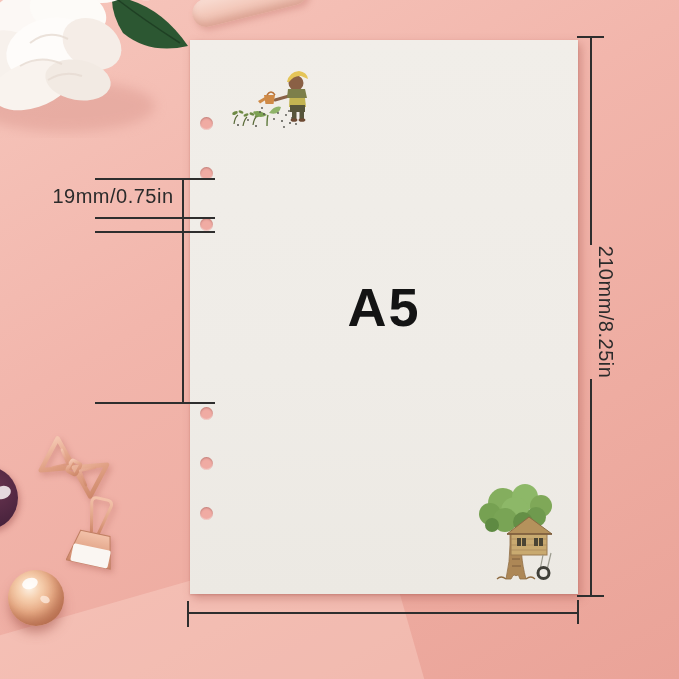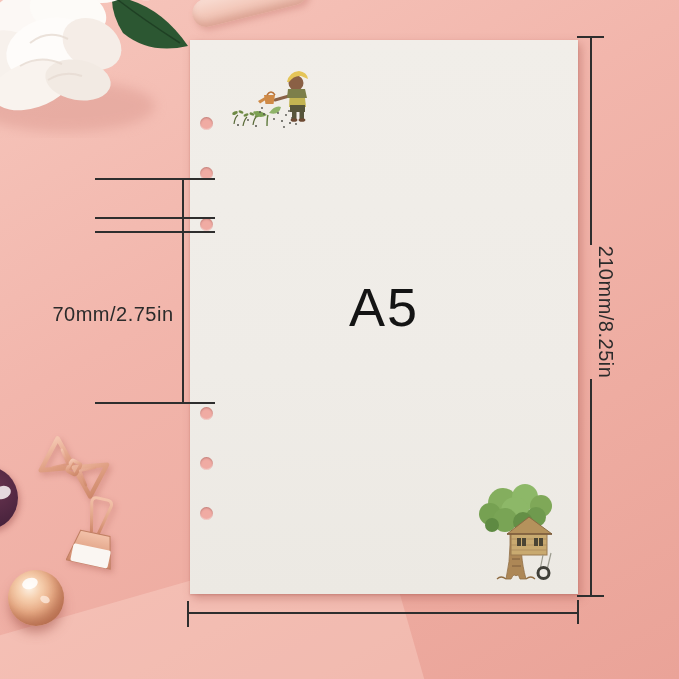--- a/index.html
+++ b/index.html
@@ -9,21 +9,21 @@
   .light-band{position:absolute;left:-60px;top:588px;width:480px;height:220px;
     background:rgba(255,228,218,.30);transform:rotate(-16deg);}
   
   .paper{position:absolute;left:190px;top:40px;width:388px;height:554px;
     background:linear-gradient(180deg,#f1eee9 0%,#efece7 60%,#ece9e3 100%);
     box-shadow:3px 4px 9px rgba(170,90,82,.45), 0 1px 2px rgba(170,90,82,.35);}
   .hole{position:absolute;left:10px;width:13px;height:13px;border-radius:50%;
     background:#f0aba3;
     box-shadow:inset 0 1px 2px rgba(120,58,52,.4), inset 0 -1px 1px rgba(255,255,255,.5);}
   .paper-label{position:absolute;left:0;right:0;top:236px;text-align:center;
-    font-size:54px;letter-spacing:2px;color:#141414;}
+    font-size:54px;letter-spacing:2px;color:#141414;font-weight:bold;}
   
   .hline{position:absolute;height:2px;background:#2e2e2e;z-index:6;}
   .vline{position:absolute;width:2px;background:#2e2e2e;z-index:6;}
   .dim-label{position:absolute;font-size:20px;line-height:1.1;color:#2b2b2b;
     letter-spacing:.5px;z-index:7;}
   .dim-label.center{text-align:center;}
   .rot90{transform:translate(-50%,-50%) rotate(90deg);white-space:nowrap;}
   
   .pen{position:absolute;left:191px;top:-12px;width:118px;height:28px;border-radius:14px;
     background:linear-gradient(180deg,#f9ddd3 0%,#f3c9bb 55%,#eab9a9 100%);
@@ -206,21 +206,21 @@
 
   <div class="ball"></div>
   <div class="ball-spec"></div>
   <div class="ball-spec2"></div>
 
   <div class="hline" style="left:95px;top:178px;width:120px"></div>
   <div class="hline" style="left:95px;top:217px;width:120px"></div>
   <div class="hline" style="left:95px;top:231px;width:120px"></div>
   <div class="hline" style="left:95px;top:402px;width:120px"></div>
   <div class="vline" style="left:182px;top:178px;height:226px"></div>
-  <div class="dim-label center" style="left:38px;top:303px;width:150px">70mm/2.75in</div>
+  <div class="dim-label center" style="left:38px;top:185px;width:150px">19mm/0.75in</div>
 
   <div class="hline" style="left:577px;top:36px;width:27px"></div>
   <div class="vline" style="left:590px;top:37px;height:208px"></div>
   <div class="vline" style="left:590px;top:379px;height:218px"></div>
   <div class="hline" style="left:577px;top:595px;width:27px"></div>
   <div class="dim-label rot90" style="left:606px;top:312px">210mm/8.25in</div>
 
   <div class="vline" style="left:187px;top:601px;height:26px"></div>
   <div class="hline" style="left:188px;top:612px;width:390px"></div>
   <div class="vline" style="left:577px;top:600px;height:24px"></div>

